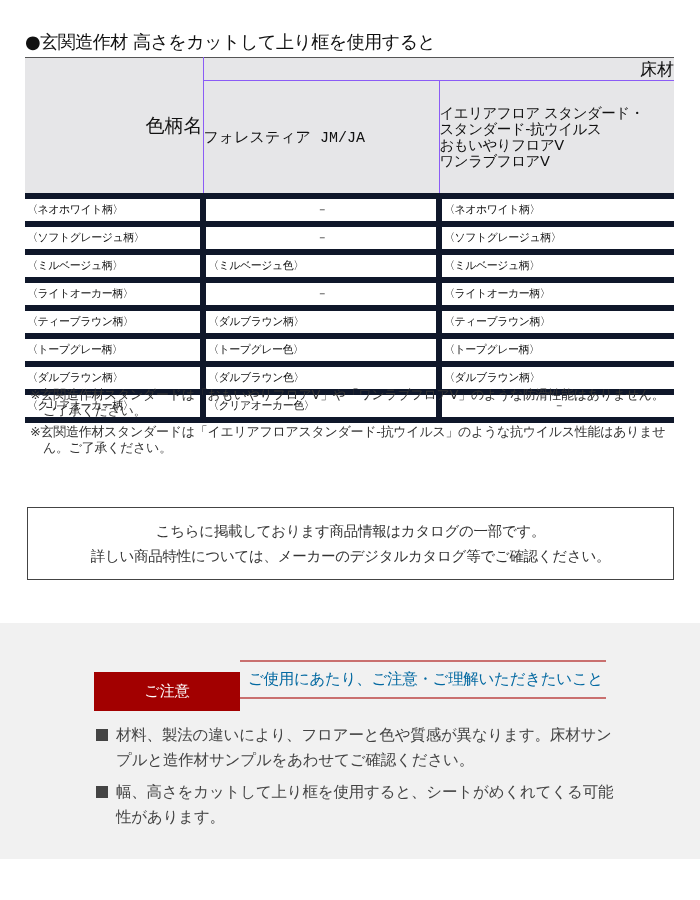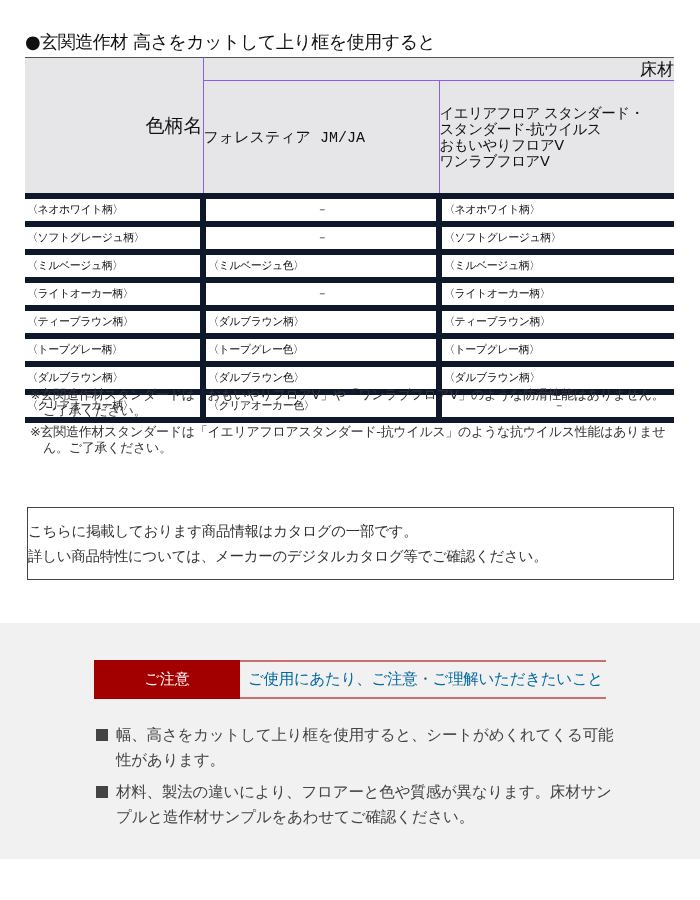--- a/index.html
+++ b/index.html
@@ -31,29 +31,29 @@
   th.prod2 div { white-space: nowrap; }
   table.spec td {
     border: 6px solid #0f172a; height: 22px; padding: 0 0 0 2px; line-height: 22px;
     white-space: nowrap; letter-spacing: -0.5px; font-size: 11px;
   }
   table.spec td.center { text-align: center; }
   .notes { position: absolute; left: 30px; top: 387px; width: 645px; font-size: 13px; line-height: 16px; color: #333; letter-spacing: -0.3px; }
   .note { padding-left: 13px; text-indent: -13px; margin-bottom: 5px; }
   .infobox {
     position: absolute; left: 27px; top: 507px; width: 647px; height: 73px;
-    border: 1px solid #444; box-sizing: border-box; text-align: left;
+    border: 1px solid #444; box-sizing: border-box; text-align: center;
     font-size: 14.5px; line-height: 25px; color: #333; padding-top: 11px; letter-spacing: -0.3px;
   }
   .caution-section {
     position: absolute; left: 0; top: 623px; width: 700px; height: 236px; background: #f1f1f1;
   }
   .caution-header { position: absolute; left: 94px; top: 37px; width: 512px; height: 39px; }
   .caution-tag {
-    position: absolute; left: 0; top: 0; width: 146px; height: 39px; background: #a20000;
+    position: absolute; left: 0; top: 12px; width: 146px; height: 39px; background: #a20000;
     color: #fff; font-size: 15px; line-height: 39px; text-align: center;
   }
   .caution-line-top { position: absolute; left: 146px; top: 0; width: 366px; height: 2px; background: #c9706f; }
   .caution-line-bottom { position: absolute; left: 146px; top: 37px; width: 366px; height: 2px; background: #c9706f; }
   .caution-heading {
     position: absolute; left: 154px; top: 0; height: 39px; line-height: 39px;
     color: #0369a1; font-size: 15.5px; white-space: nowrap; letter-spacing: -0.3px;
   }
   .caution-list { position: absolute; left: 94px; top: 100px; width: 520px; font-size: 15.5px; line-height: 25px; color: #444; }
   .caution-item { position: relative; padding-left: 22px; margin-bottom: 7px; letter-spacing: -0.2px; }
@@ -144,20 +144,20 @@
 <div class="caution-section">
   <div class="caution-header">
     <div class="caution-tag">ご注意</div>
     <div class="caution-line-top"></div>
     <div class="caution-heading">ご使用にあたり、ご注意・ご理解いただきたいこと</div>
     <div class="caution-line-bottom"></div>
   </div>
   <div class="caution-list">
     <div class="caution-item">
       <span class="bullet-square"></span>
-      <span>幅、高さをカットして上り框を使用すると、シートがめくれてくる可能性があります。</span>
+      <span>材料、製法の違いにより、フロアーと色や質感が異なります。床材サンプルと造作材サンプルをあわせてご確認ください。</span>
     </div>
     <div class="caution-item">
       <span class="bullet-square"></span>
-      <span>材料、製法の違いにより、フロアーと色や質感が異なります。床材サンプルと造作材サンプルをあわせてご確認ください。</span>
+      <span>幅、高さをカットして上り框を使用すると、シートがめくれてくる可能性があります。</span>
     </div>
   </div>
 </div>
 
 </body></html>

